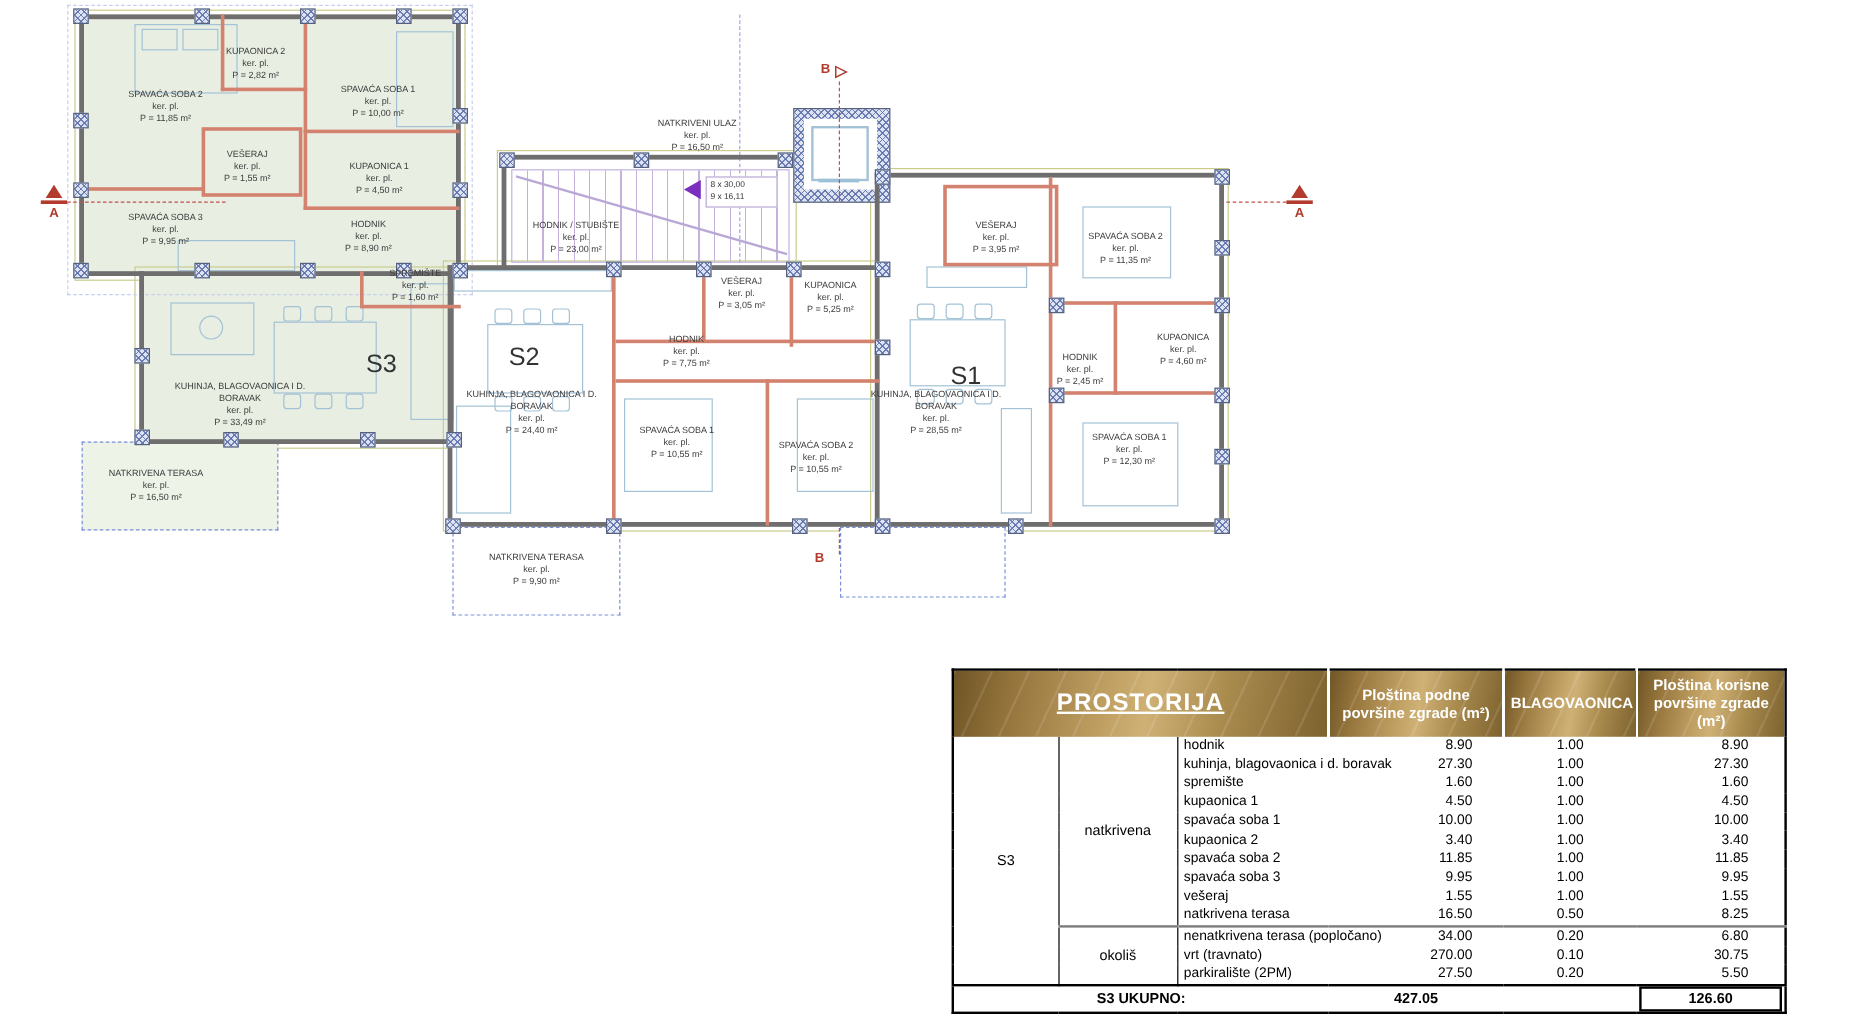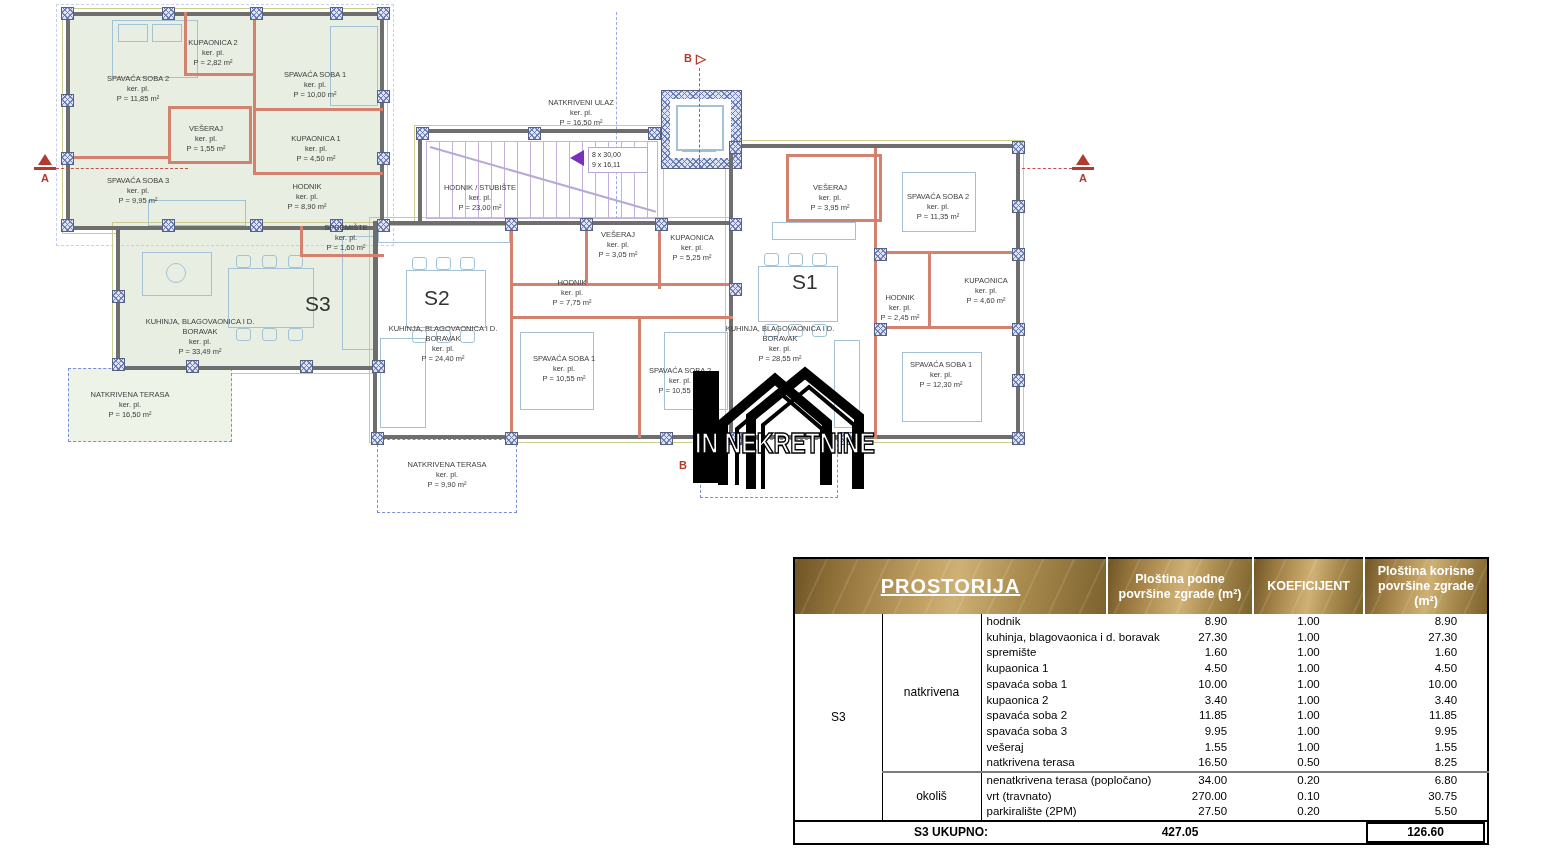--- a/index.html
+++ b/index.html
@@ -344,45 +344,33 @@
     <div class="rl" style="left:891px;top:360px;width:100px;">
       <span>SPAVAĆA SOBA 1</span>
       <span>ker. pl.</span>
       <span>P = 12,30 m²</span>
     </div>
     <div class="rl" style="left:715px;top:324px;width:130px;">
       <span>KUHINJA, BLAGOVAONICA I D. BORAVAK</span>
       <span>ker. pl.</span>
       <span>P = 28,55 m²</span>
     </div>
-    <div class="unitlbl" style="left:792px;top:270px;">S1</div>
+    <div class="unitlbl" style="left:792px;top:302px;">S1</div>
 
     <div class="rl" style="left:531px;top:98px;width:100px;">
       <span>NATKRIVENI ULAZ</span>
       <span>ker. pl.</span>
       <span>P = 16,50 m²</span>
     </div>
     <div class="rl" style="left:430px;top:183px;width:100px;">
       <span>HODNIK / STUBIŠTE</span>
       <span>ker. pl.</span>
       <span>P = 23,00 m²</span>
     </div>
 
-    <div class="logo" style="left:693px;top:363px;width:185px;height:128px;">
-      <svg width="185" height="128" viewBox="0 0 185 128">
-        <rect x="0" y="8" width="26" height="112" fill="#000"></rect>
-        <g fill="none" stroke="#000">
-          <path d="M30 122 V60 L82 16 L134 60 V122" stroke-width="10"></path>
-          <path d="M58 126 V54 L112 10 L166 54 V126" stroke-width="10"></path>
-          <path d="M44 122 V66 L87 30 L129 66 V122" stroke-width="4"></path>
-          <path d="M70 126 V62 L116 24 L161 62 V126" stroke-width="4"></path>
-        </g>
-        <text x="92" y="90" text-anchor="middle" font-family="Liberation Sans, sans-serif" font-size="29" font-weight="bold" fill="#ffffff" stroke="#000000" stroke-width="1.6" textLength="180" lengthAdjust="spacingAndGlyphs">IN NEKRETNINE</text>
-      </svg>
-    </div>
   </div>
 
   <div class="tbl">
     <table>
       <colgroup>
         <col style="width:88px">
           <col style="width:99px">
           <col style="width:126px">
         <col style="width:146px">
           <col style="width:111px">
@@ -393,21 +381,21 @@
           <th colspan="3" class="first">
               <span class="sheen"></span>
               <span class="htxt">PROSTORIJA</span>
             </th>
           <th class="sep">
               <span class="sheen"></span>
               <span class="htxt">Ploština podne površine zgrade (m²)</span>
             </th>
           <th class="sep">
               <span class="sheen"></span>
-              <span class="htxt">KOEFICIJENT</span>
+              <span class="htxt">BLAGOVAONICA</span>
             </th>
           <th class="sep">
               <span class="sheen"></span>
               <span class="htxt">Ploština korisne površine zgrade (m²)</span>
             </th>
         </tr>
       </thead>
       <tbody>
         <tr>
           <td class="cunit" rowspan="13">S3</td>

